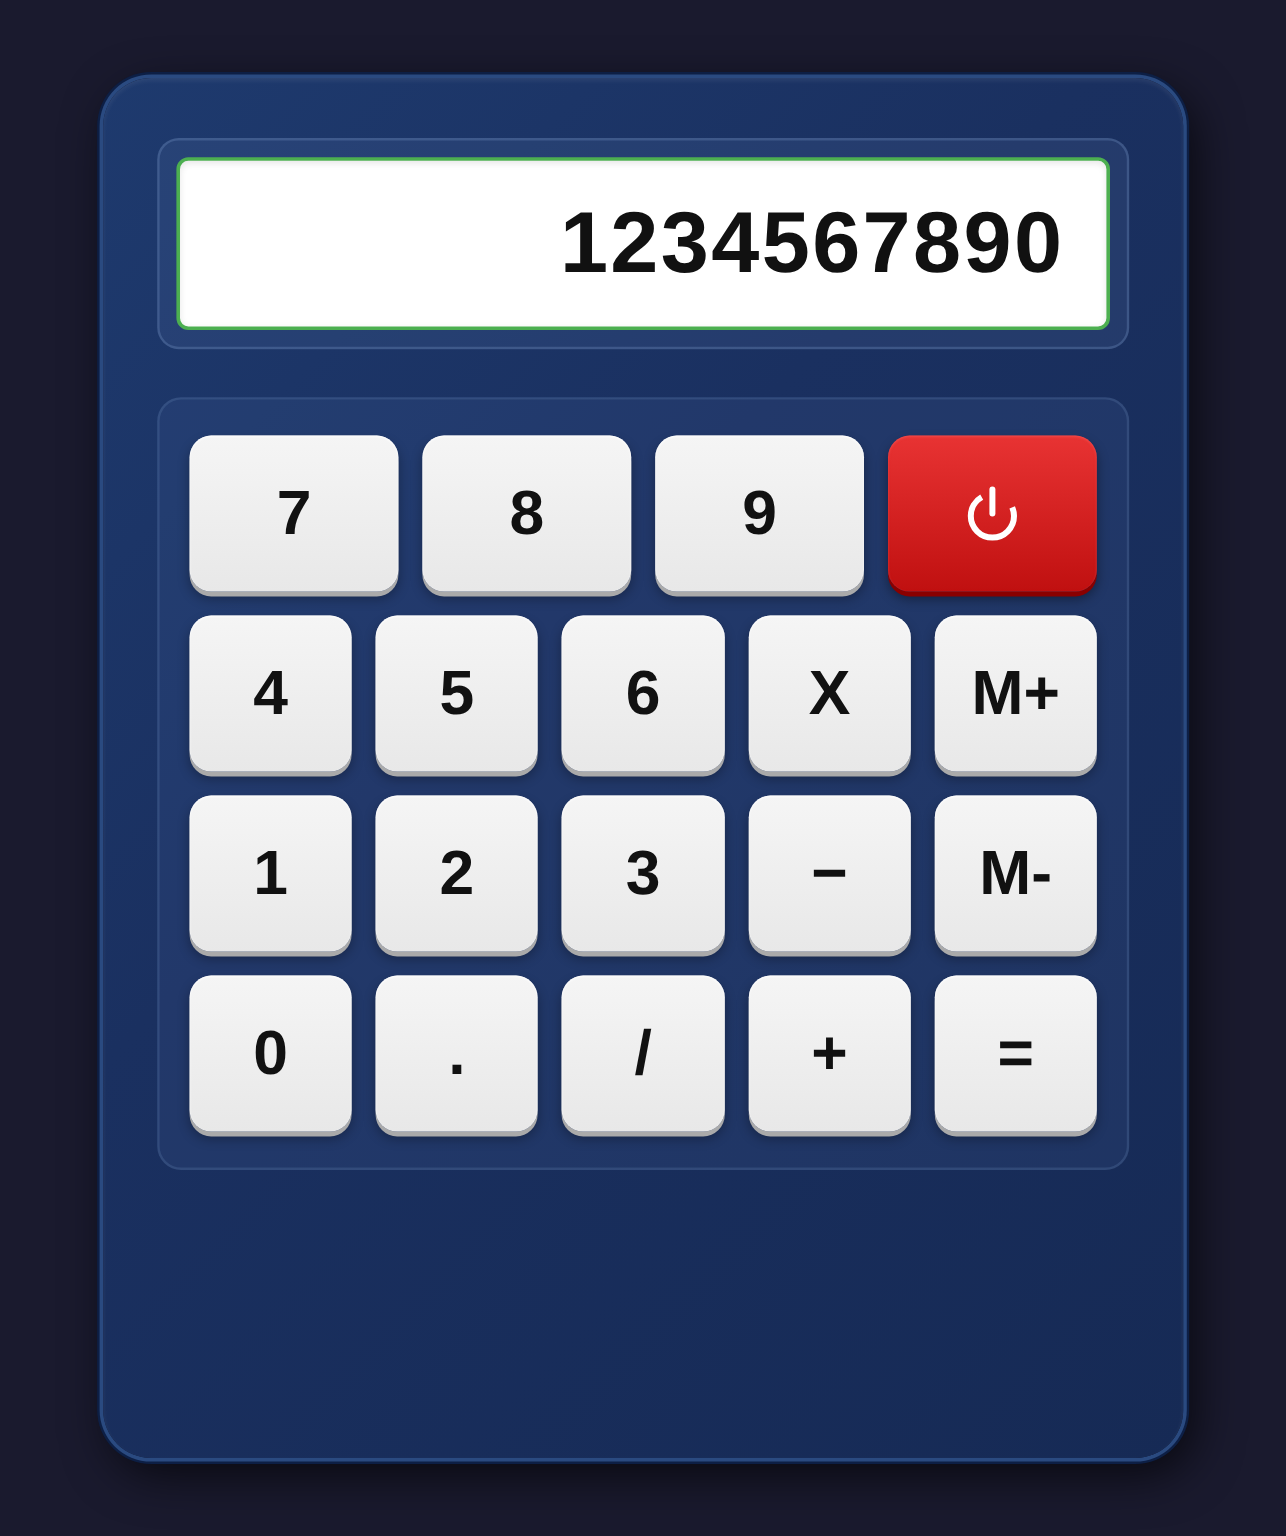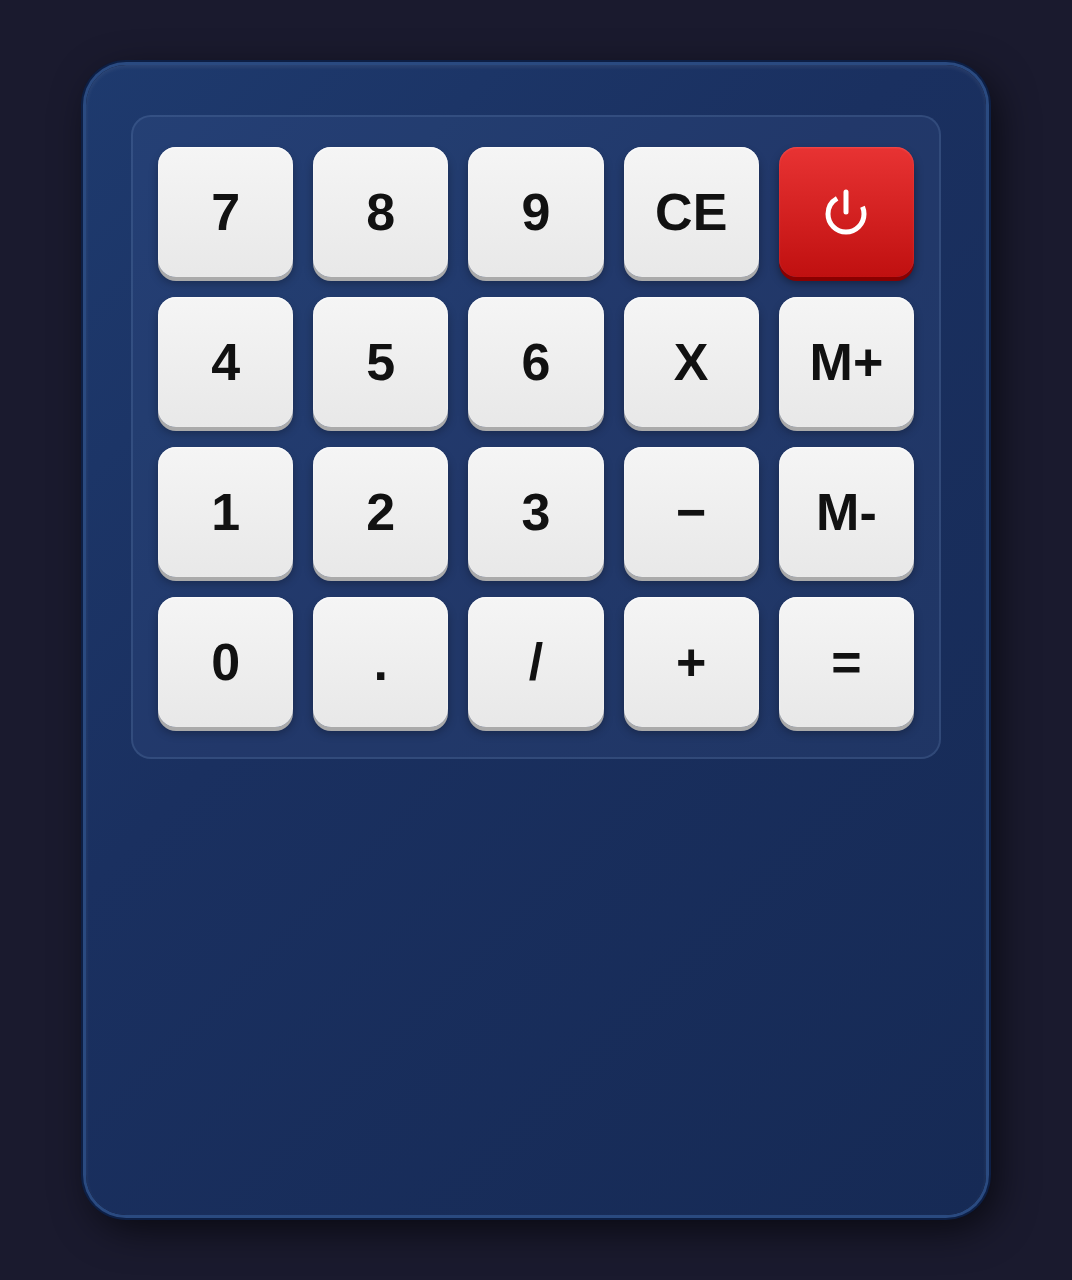--- a/index.html
+++ b/index.html
@@ -104,28 +104,32 @@
     .power-icon {
       width: 60px;
       height: 60px;
     }
   </style>
 </head>
 <body>
 
 <div class="calculator-body">
 
+  <div class="display-wrapper">
+    <div class="display">
+      <span>1234567890</span>
+    </div>
+  </div>
 
   <div class="button-panel">
 
     <div class="btn-row">
       <button class="btn">7</button>
       <button class="btn">8</button>
       <button class="btn">9</button>
-      <button class="btn">CE</button>
       <button class="btn btn-power">
 
         <svg class="power-icon" viewBox="0 0 60 60" fill="none" xmlns="http://www.w3.org/2000/svg">
           <circle cx="30" cy="32" r="18" stroke="white" stroke-width="5" fill="none" stroke-dasharray="90 30" stroke-dashoffset="15"></circle>
           <line x1="30" y1="10" x2="30" y2="30" stroke="white" stroke-width="5" stroke-linecap="round"></line>
         </svg>
       </button>
     </div>
 
     <div class="btn-row">

